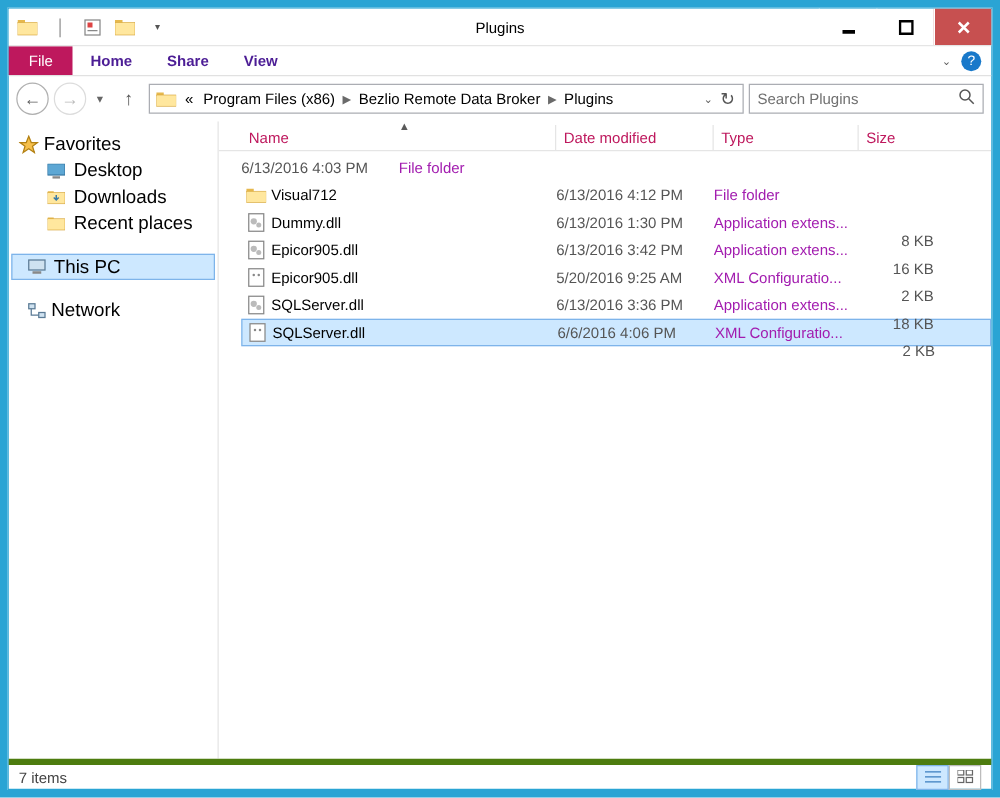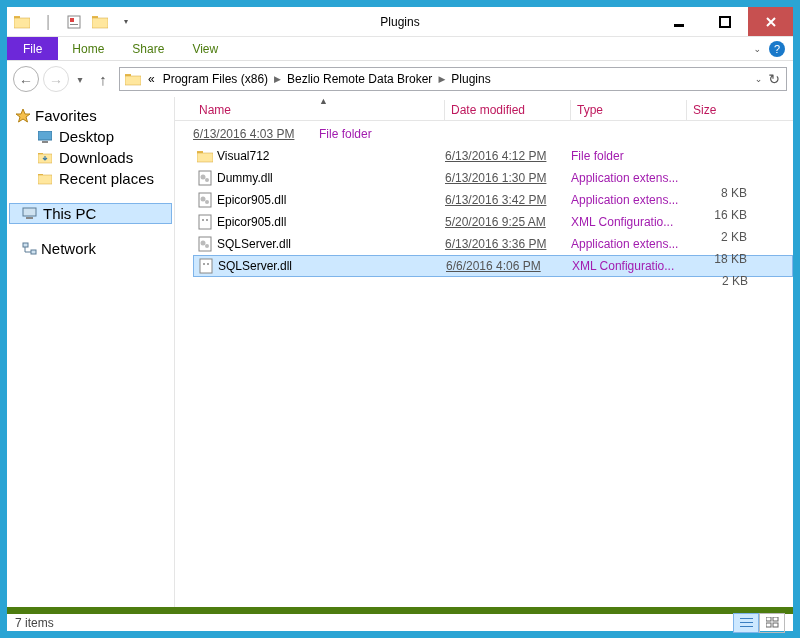--- a/index.html
+++ b/index.html
@@ -10,22 +10,22 @@
   .titlebar { height: 30px; background: linear-gradient(#fff,#fff); display: flex; align-items: center; position: relative; border-bottom: 1px solid #e5e5e5;}
   .qat { display: flex; align-items: center; height: 100%; padding: 0 4px; gap: 4px; }
   .qat-icon { width: 22px; height: 22px; display: flex; align-items: center; justify-content: center; }
   .title-text { position: absolute; left: 50%; transform: translateX(-50%); font-size: 12px; color: #000; }
   .win-controls { margin-left: auto; display: flex; height: 100%; }
   .win-btn { width: 46px; height: 100%; display: flex; align-items: center; justify-content: center; border-left: 1px solid #fff; font-size: 14px; font-weight: bold;}
   .win-close { background: #c75050; color: #fff; }
 
   
   .ribbon { height: 24px; display: flex; align-items: stretch; border-bottom: 1px solid #e1e1e1; font-size: 12px; }
-  .file-tab { background: #6d28d9; color: #fff; padding: 0 16px; display: flex; align-items: center; }
-  .ribbon-tab { padding: 0 14px; display: flex; align-items: center; color: #4d7c0f; }
+  .file-tab { background: #be185d; color: #fff; padding: 0 16px; display: flex; align-items: center; }
+  .ribbon-tab { padding: 0 14px; display: flex; align-items: center; color: #4c1d95; font-weight: bold; }
   .ribbon-right { margin-left: auto; display: flex; align-items: center; padding-right: 8px; gap: 8px; }
   .help-circle { width: 16px; height: 16px; border-radius: 50%; background: #1979ca; color: #fff; font-size: 11px; display: flex; align-items: center; justify-content: center; }
 
   
   .navbar { height: 36px; display: flex; align-items: center; padding: 4px 6px; gap: 4px; }
   .nav-arrow { width: 26px; height: 26px; border-radius: 50%; border: 1px solid #b0b0b0; display: flex; align-items: center; justify-content: center; color: #606060; font-size: 14px; }
   .nav-arrow.disabled { color: #bcbcbc; border-color: #dcdcdc; }
   .nav-small { width: 14px; height: 18px; display:flex; align-items:center; justify-content:center; color:#666; font-size:10px;}
   .up-arrow { width: 24px; height: 24px; display:flex; align-items:center; justify-content:center; color:#555; font-size:15px;}
   .addressbox { flex: 1; height: 24px; border: 1px solid #abadb3; display: flex; align-items: center; font-size: 12px; padding: 0 2px; }
@@ -55,26 +55,26 @@
   .col-type { width: 116px; }
   .col-size { width: 66px; text-align: left; }
   .colheaders > div { border-right: 1px solid #e5e5e5; padding-left: 6px; height: 100%; display:flex; align-items:center; color:#be185d;}
   .colheaders > div:last-child { border-right: none; }
   .sort-tri { position:absolute; left: 144px; top:-1px; font-size: 9px; color:#5a5a5a; }
 
   .filelist { flex: 1; padding: 2px 0 2px 18px; font-size: 12px; overflow: hidden; }
   .row { display: flex; align-items: center; height: 22px; }
   .row.selected { background: #cde8ff; border: 1px solid #7eb4ea; }
   .row .rname { width: 252px; display:flex; align-items:center; gap:4px; padding-left:4px;}
-  .row .rdate { width: 126px; color:#555;text-decoration:underline; }
+  .row .rdate { width: 126px; color:#555; }
   .row .rtype { width: 116px; color:#a21caf; white-space:nowrap; overflow:hidden; text-overflow:ellipsis;}
   .row .rsize { width: 60px; text-align: right; color:#555;margin-top:29px;}
 
   
-  .statusbar { height: 24px; border-top: 7px solid #4d7c0f; display: flex; align-items: center; font-size: 12px; padding: 0 8px; color:#444;}
+  .statusbar { height: 24px; border-top: 5px solid #4d7c0f; display: flex; align-items: center; font-size: 12px; padding: 0 8px; color:#444;}
   .view-toggles { margin-left: auto; display:flex; gap:0;}
   .view-btn { width:26px; height:20px; border:1px solid #bcbcbc; display:flex; align-items:center; justify-content:center; font-size:13px;}
   .view-btn.active { background:#cde8ff; border-color:#7eb4ea;}
 
   .folder-svg rect.tab { fill:#e6b84d;}
   .folder-svg rect.body { fill:#ffe79e; stroke:#d4a336; stroke-width:0.5;}
 </style>
 </head>
 <body>
 
@@ -151,20 +151,29 @@
       <span class="crumb">Program Files (x86)</span>
       <span class="sep">▶</span>
       <span class="crumb">Bezlio Remote Data Broker</span>
       <span class="sep">▶</span>
       <span class="crumb">Plugins</span>
       <span class="addr-right">
         <span style="font-size:9px;color:#555;">⌄</span>
         <span class="refresh">↻</span>
       </span>
     </div>
+    <div class="searchbox">
+      <span>Search Plugins</span>
+      <span class="mag">
+        <svg width="13" height="13">
+            <circle cx="5" cy="5" r="4" fill="none" stroke="#555" stroke-width="1.2"></circle>
+            <line x1="8" y1="8" x2="12" y2="12" stroke="#555" stroke-width="1.2"></line>
+          </svg>
+      </span>
+    </div>
   </div>
 
   <div class="body">
 
     <div class="navpane">
       <div class="nav-group">
         <div class="nav-head">
           <span class="ico star">
             <svg width="16" height="16" viewBox="0 0 16 16">
                 <path d="M8 1 L10 6 L15 6 L11 9 L12.5 14 L8 11 L3.5 14 L5 9 L1 6 L6 6 Z"></path>

